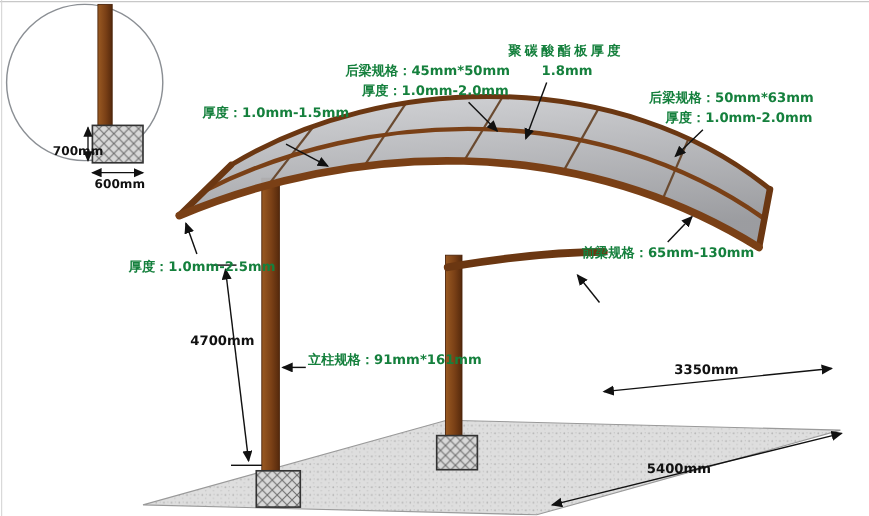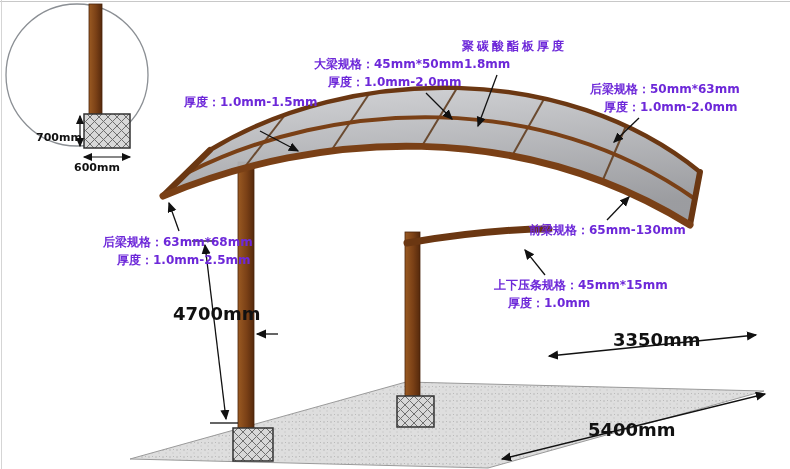--- a/index.html
+++ b/index.html
@@ -1,24 +1,24 @@
 <!DOCTYPE html>
 <html><head>
 <meta charset="utf-8">
 <style>
   html,body{margin:0;padding:0;background:#fff;}
   #stage{position:relative;width:790px;height:469px;background:#ffffff;overflow:hidden;
          font-family:"DejaVu Sans","Liberation Sans",sans-serif;color:#111;}
   #drawing{position:absolute;left:0;top:0;}
-  .co{position:absolute;font-size:12px;font-weight:700;line-height:1.5;white-space:nowrap;color:#6d28d9;}
-  .co .l2{padding-left:14px;}
+  .co{position:absolute;font-size:12px;font-weight:700;line-height:1.5;white-space:nowrap;color:#15803d;}
+  .co .l2{padding-left:14px;text-align:center;}
   .co.noindent .l2{padding-left:2px;}
   .co.spread .l1{letter-spacing:3px;}
-  .dim{position:absolute;font-size:18px;font-weight:700;white-space:nowrap;color:#111;}
-  .dim.small{font-size:11px;font-weight:700;}
+  .dim{position:absolute;font-size:12px;font-weight:700;white-space:nowrap;color:#111;}
+  .dim.small{font-size:11px;font-weight:700;margin-left:12px;}
 </style>
 </head>
 <body>
 
 <div id="stage">
 
   <svg id="drawing" width="790" height="469" viewBox="0 0 790 469">
     <defs>
       <marker id="mE" orient="auto" markerWidth="9" markerHeight="9" refX="7" refY="3.5">
         <path d="M0,0 L8,3.5 L0,7 Z" fill="#111"></path>
@@ -102,53 +102,49 @@
     <g>
       <circle cx="77" cy="75" r="71" fill="#ffffff" stroke="#8b8f94" stroke-width="1.3"></circle>
       <rect x="89" y="4" width="13" height="116" fill="url(#postg)" stroke="#4a230a" stroke-width="0.8"></rect>
       <rect x="84" y="114" width="46" height="34" fill="url(#gabion)" stroke="#333" stroke-width="1.5"></rect>
       <path d="M80,116 L80,146" stroke="#111" stroke-width="1.2" marker-start="url(#mS)" marker-end="url(#mE)"></path>
       <path d="M84,157 L130,157" stroke="#111" stroke-width="1.2" marker-start="url(#mS)" marker-end="url(#mE)"></path>
     </g>
   </svg>
 
   <div class="co" style="left:314px;top:55px">
-    <div class="l1">大梁规格：45mm*50mm</div>
+    <div class="l1">后梁规格：45mm*50mm</div>
     <div class="l2">厚度：1.0mm-2.0mm</div>
   </div>
 
   <div class="co spread noindent" style="left:462px;top:37px">
     <div class="l1">聚碳酸酯板厚度</div>
     <div class="l2">1.8mm</div>
   </div>
 
   <div class="co" style="left:170px;top:93px">
     <div class="l2">厚度：1.0mm-1.5mm</div>
   </div>
 
   <div class="co" style="left:590px;top:80px">
     <div class="l1">后梁规格：50mm*63mm</div>
     <div class="l2">厚度：1.0mm-2.0mm</div>
   </div>
 
   <div class="co" style="left:103px;top:233px">
-    <div class="l1">后梁规格：63mm*68mm</div>
     <div class="l2">厚度：1.0mm-2.5mm</div>
   </div>
 
   <div class="co" style="left:529px;top:221px">
     <div class="l1">前梁规格：65mm-130mm</div>
   </div>
 
-  <div class="co" style="left:494px;top:276px">
-    <div class="l1">上下压条规格：45mm*15mm</div>
-    <div class="l2">厚度：1.0mm</div>
-  </div>
 
   <div class="co" style="left:280px;top:318px">
+    <div class="l1">立柱规格：91mm*161mm</div>
   </div>
 
   <div class="dim" style="left:173px;top:303px">4700mm</div>
   <div class="dim" style="left:613px;top:329px">3350mm</div>
   <div class="dim" style="left:588px;top:419px">5400mm</div>
   <div class="dim small" style="left:36px;top:131px">700mm</div>
   <div class="dim small" style="left:74px;top:161px">600mm</div>
 
 </div>
 

